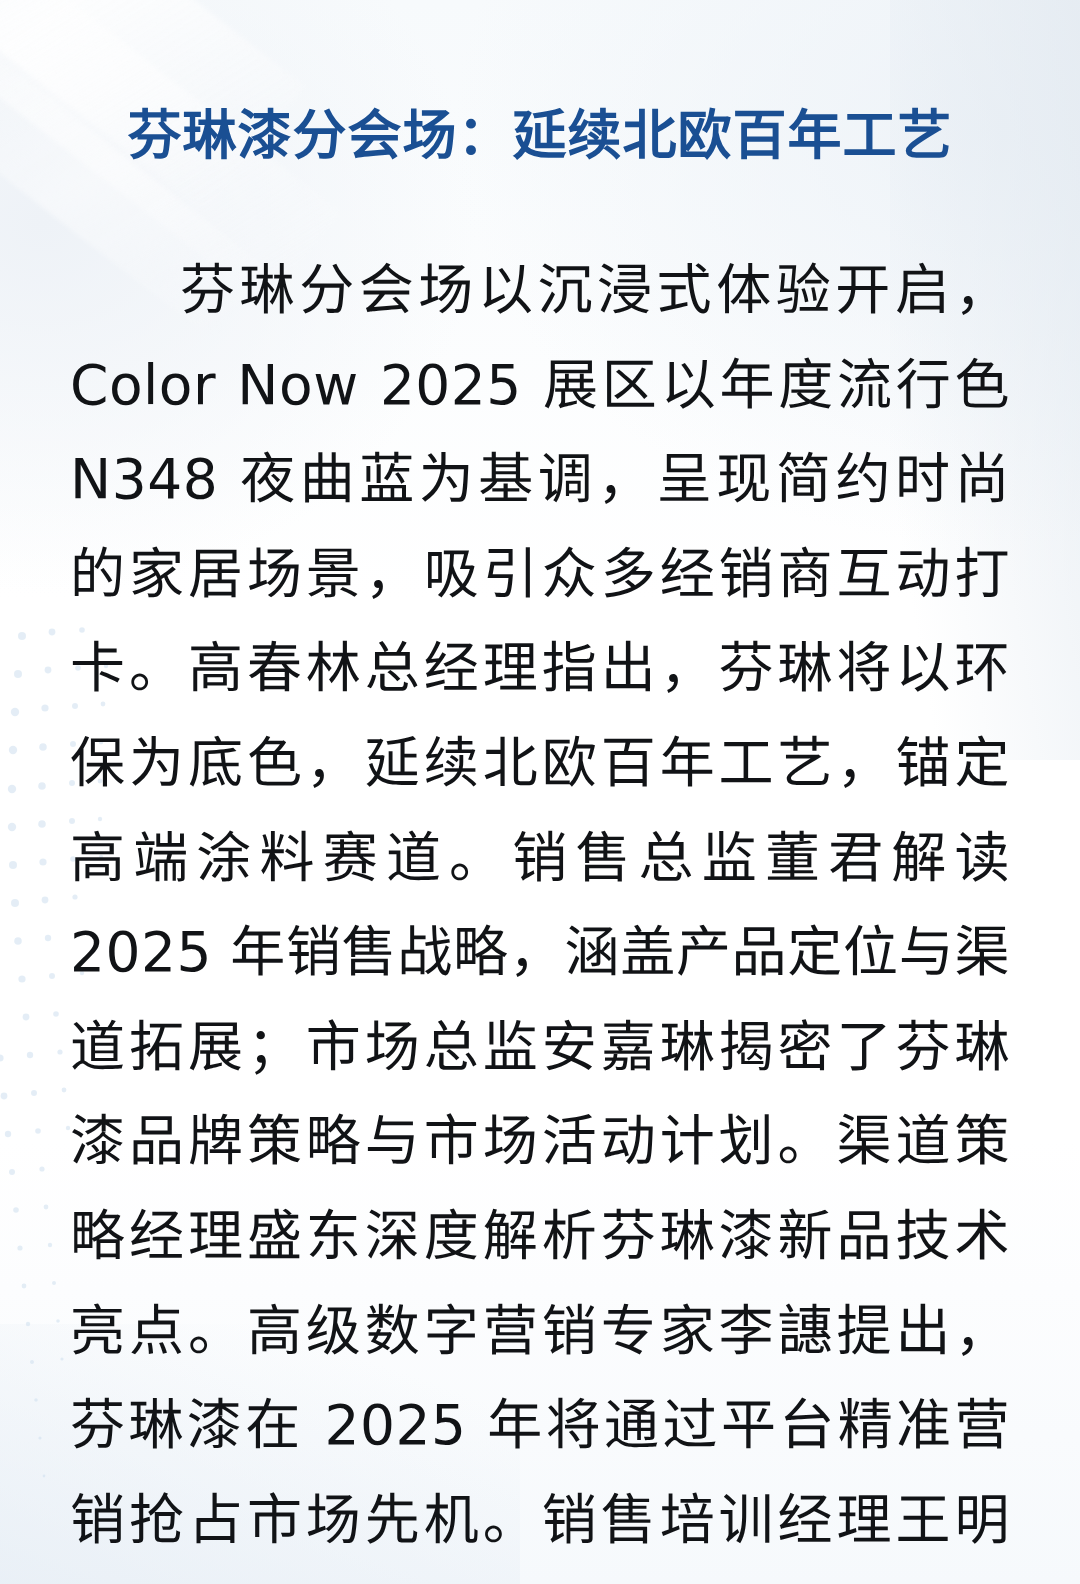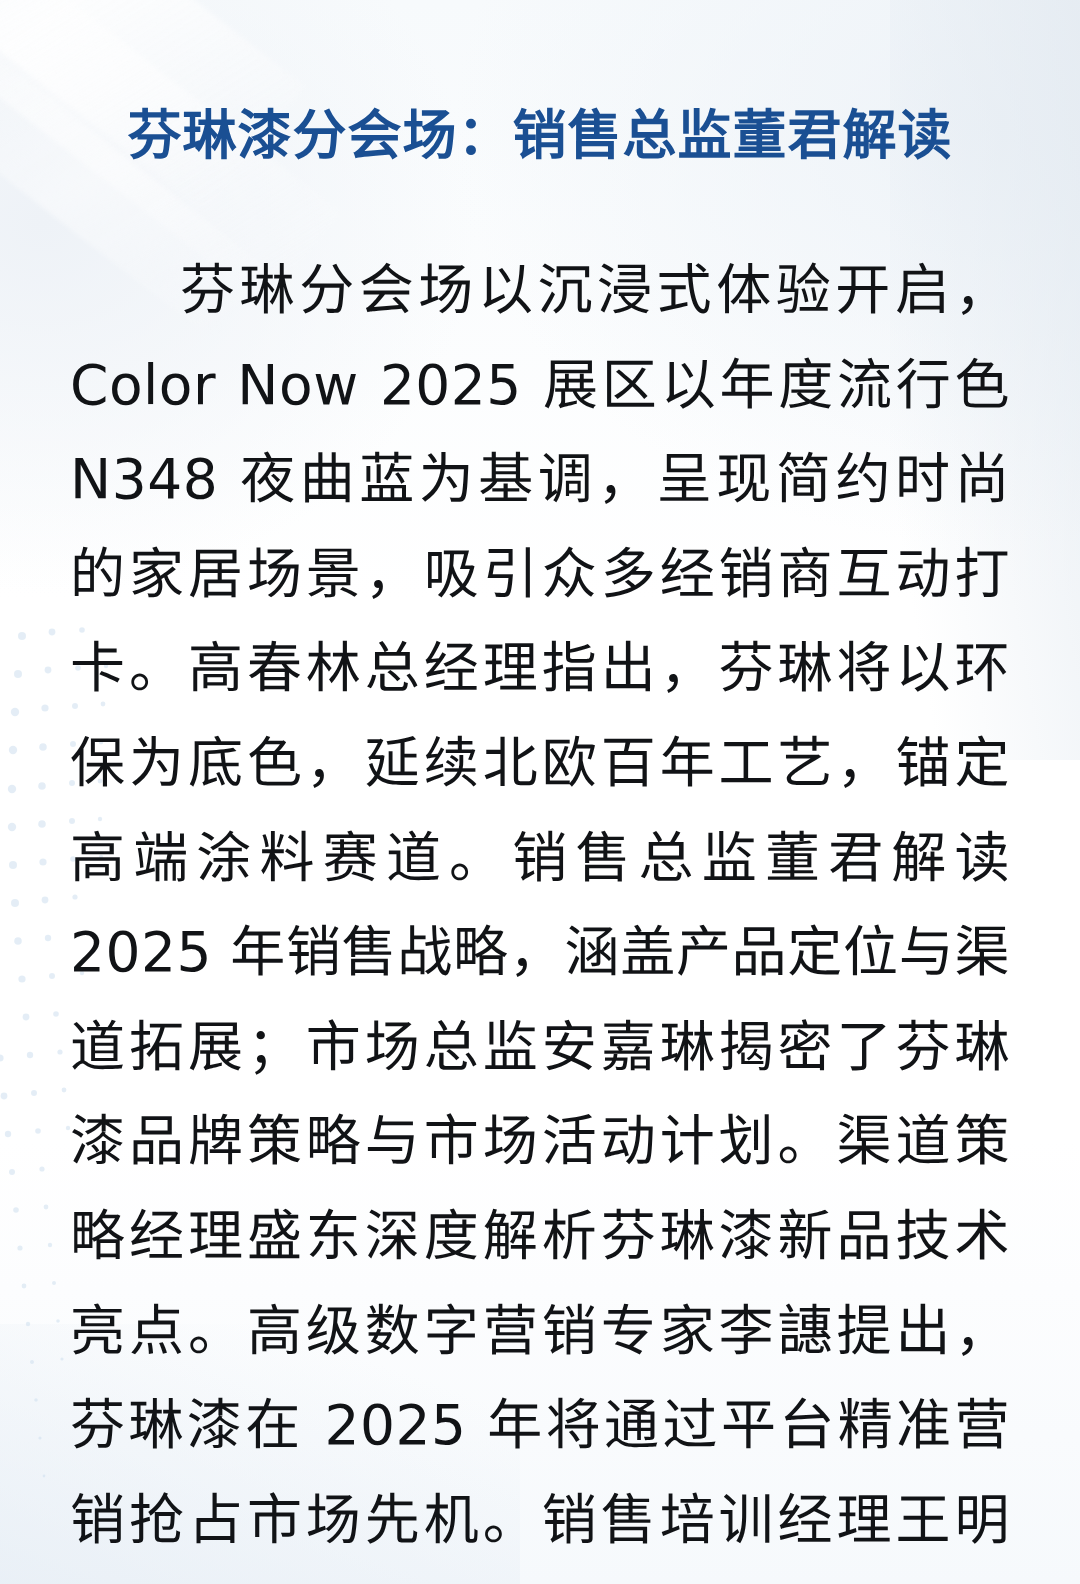--- a/index.html
+++ b/index.html
@@ -175,17 +175,17 @@
       <circle cx="58" cy="724" r="2.2"></circle>
         <circle cx="88" cy="721" r="1.8"></circle>
       <circle cx="62" cy="762" r="2"></circle>
         <circle cx="92" cy="759" r="1.6"></circle>
       <circle cx="66" cy="800" r="1.8"></circle>
       <circle cx="70" cy="838" r="1.6"></circle>
       <circle cx="74" cy="876" r="1.4"></circle>
     </g>
   </svg>
 
-  <h1 class="title">芬琳漆分会场：销售总监董君解读</h1>
+  <h1 class="title">芬琳漆分会场：延续北欧百年工艺</h1>
 
   <p class="article">芬琳分会场以沉浸式体验开启，Color Now 2025 展区以年度流行色 N348 夜曲蓝为基调，呈现简约时尚的家居场景，吸引众多经销商互动打卡。高春林总经理指出，芬琳将以环保为底色，延续北欧百年工艺，锚定高端涂料赛道。销售总监董君解读 2025 年销售战略，涵盖产品定位与渠道拓展；市场总监安嘉琳揭密了芬琳漆品牌策略与市场活动计划。渠道策略经理盛东深度解析芬琳漆新品技术亮点。高级数字营销专家李譓提出，芬琳漆在 2025 年将通过平台精准营销抢占市场先机。销售培训经理王明辉分享 Color Now 2025 色彩哲学，十款色彩方案将宁静融入生活，把色彩融于空间，重新定义空间美学。技术服务总监阳赵保为大家深入解析了芬琳漆技术标准与工艺升级的关键要点，强调“三分料，七分工”的施工工艺标准，确保产品效果最大化。北区优秀经销商杨彬以实战案例，分享客户拓展、团队管理等核心经验，为经销商伙伴提供可复制的运营范式。</p>
 
 </div>
 
 </body></html>

